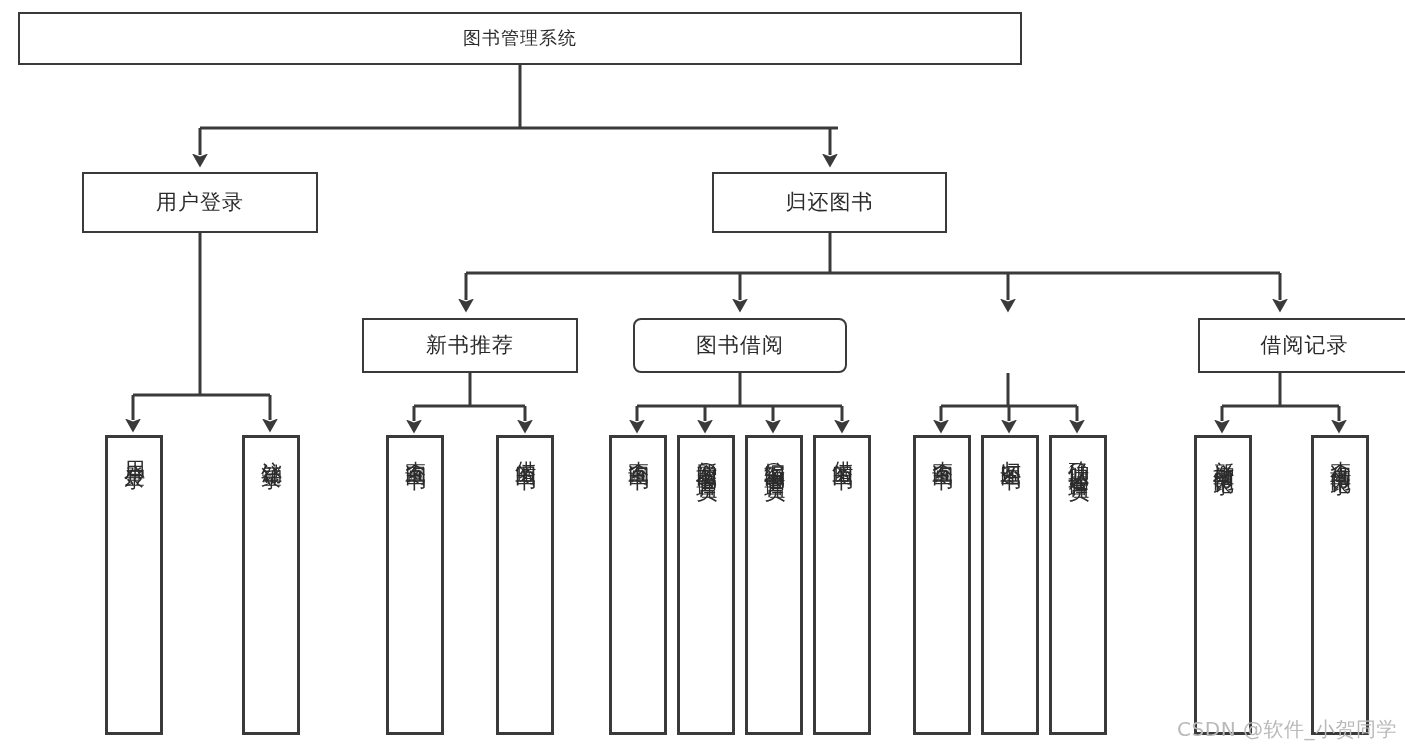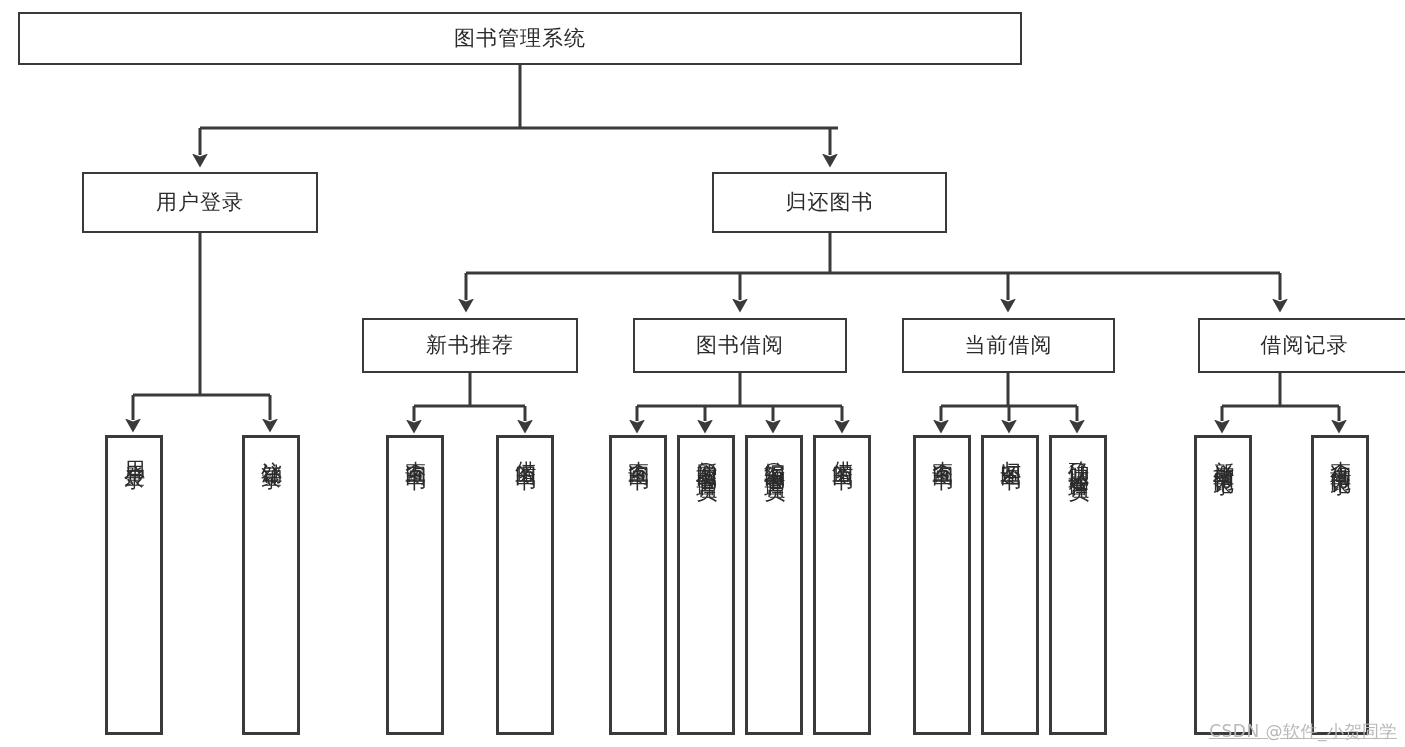--- a/index.html
+++ b/index.html
@@ -22,46 +22,45 @@
     justify-content:center;
     color:#2b2b2b;
   }
   .node .lbl{
     font-size:21px;
     line-height:1.15;
     letter-spacing:1px;
     white-space:nowrap;
     color:#2b2b2b;
   }
-  .root .lbl{font-size:21px;}
+  .root .lbl{font-size:18px;}
   .leaf{
     border-width:3px;
     align-items:flex-start;
     justify-content:center;
     padding-top:6px;
   }
   .leaf .lbl{
     writing-mode:vertical-rl;
     text-orientation:upright;
     -webkit-writing-mode:vertical-rl;
     font-size:21px;
     line-height:1.30;
     letter-spacing:3px;
     white-space:nowrap;
     text-align:left;
   }
   #watermark{
     position:absolute;
     right:8px;bottom:4px;
-    font-size:17px;
+    font-size:20px;
     color:#b9b9b9;
     letter-spacing:0.5px;
     white-space:nowrap;
     user-select:none;
-    text-decoration:underline;
   }
 </style>
 </head>
 <body>
 
 <div id="canvas">
 
   <svg id="wires" viewBox="0 0 1405 747" xmlns="http://www.w3.org/2000/svg">
     <defs>
       <marker id="ah" markerWidth="14" markerHeight="16" refX="1.5" refY="8" orient="auto" markerUnits="userSpaceOnUse">
@@ -119,25 +118,22 @@
   <div class="node" style="left:82px;top:172px;width:236px;height:61px;">
     <span class="lbl">用户登录</span>
   </div>
   <div class="node" style="left:712px;top:172px;width:235px;height:61px;">
     <span class="lbl">归还图书</span>
   </div>
 
   <div class="node" style="left:362px;top:318px;width:216px;height:55px;">
     <span class="lbl">新书推荐</span>
   </div>
-  <div class="node" style="left:633px;top:318px;width:214px;height:55px;">
+  <div class="node" style="left:633px;top:318px;width:214px;height:55px;border-radius:8px;">
     <span class="lbl">图书借阅</span>
-  </div>
-  <div class="node" style="left:902px;top:318px;width:213px;height:55px;">
-    <span class="lbl">当前借阅</span>
   </div>
   <div class="node" style="left:1172px;top:318px;width:213px;height:55px;margin-left:26px;">
     <span class="lbl">借阅记录</span>
   </div>
 
   <div class="node leaf" style="left:105px;top:435px;width:58px;height:300px;">
     <span class="lbl">用户登录</span>
   </div>
   <div class="node leaf" style="left:242px;top:435px;width:58px;height:300px;">
     <span class="lbl">注销登录</span>

